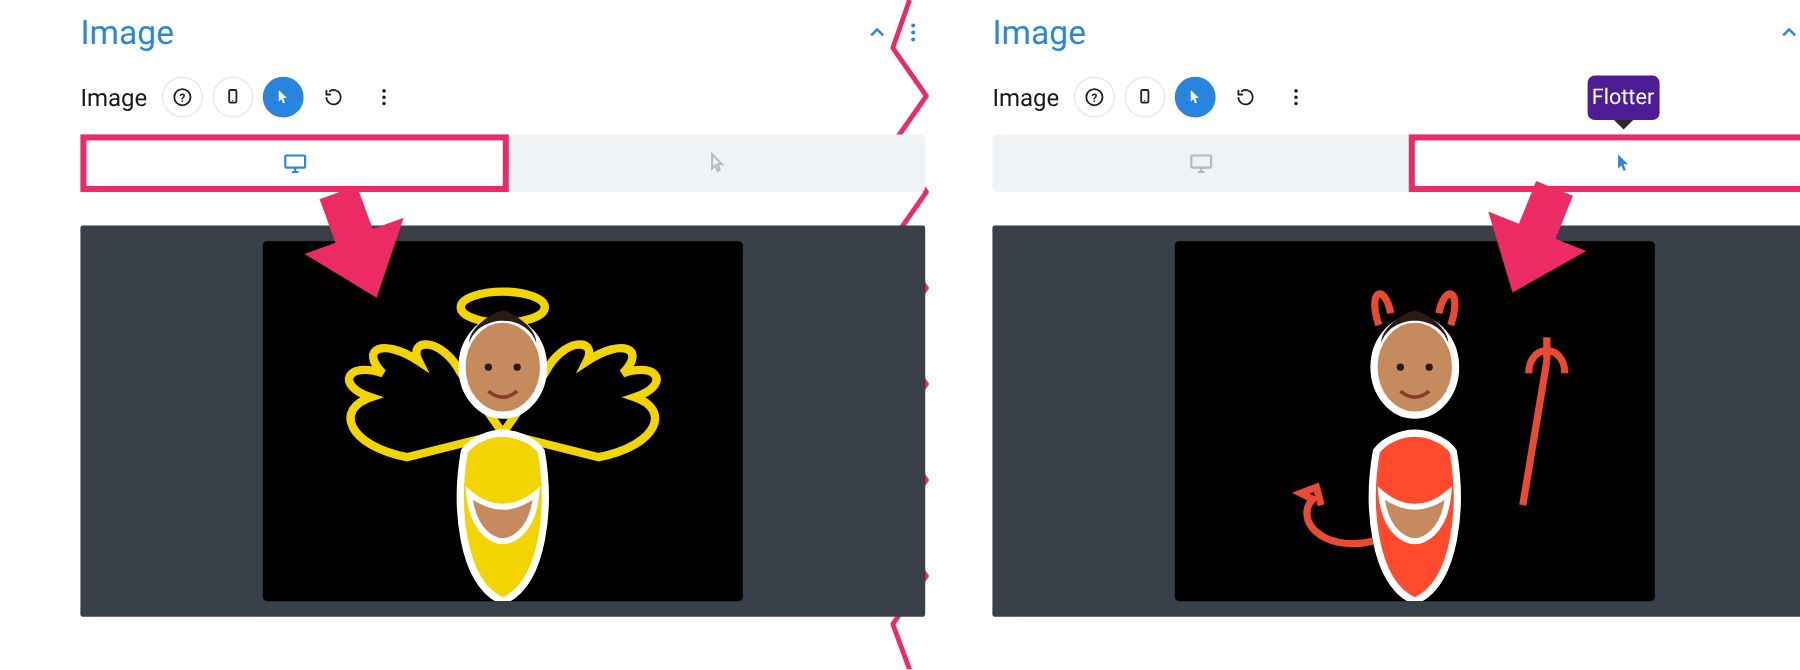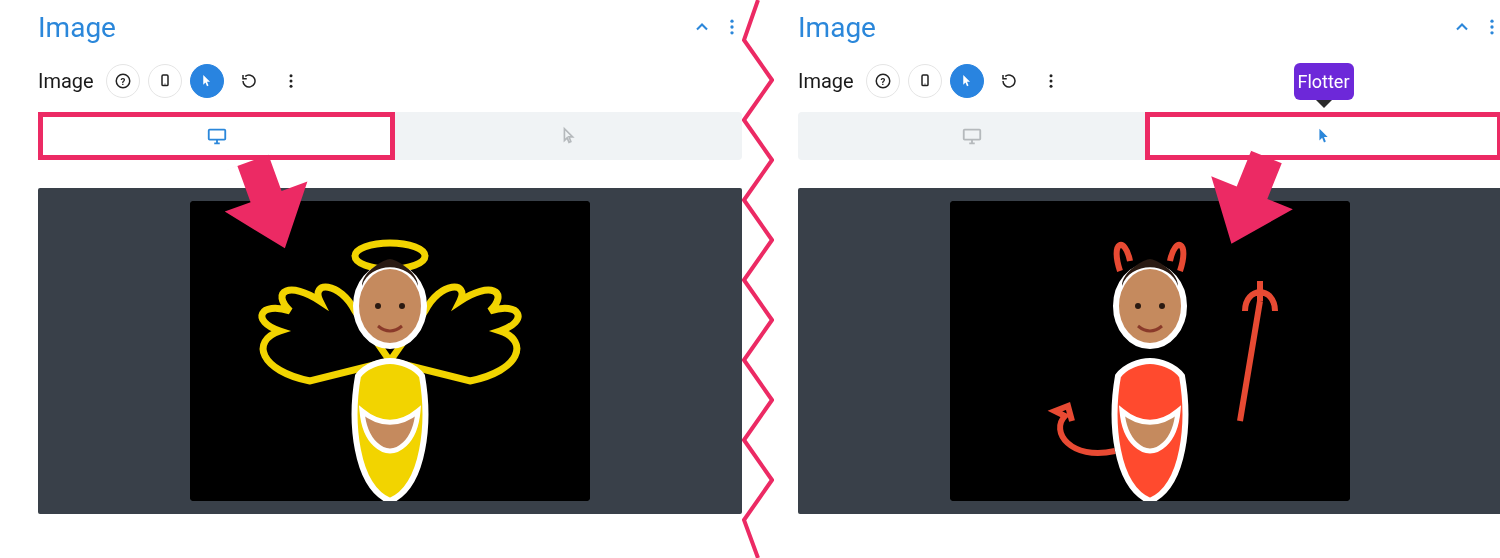--- a/index.html
+++ b/index.html
@@ -10,20 +10,21 @@
     background: #ffffff;
     position: relative;
     overflow: hidden;
   }
   .panel {
     position: absolute;
     top: 0;
     width: 720px;
     height: 558px;
     padding: 6px 0 0 0;
+    margin-left: 29px;
   }
   .panel.left { left: 30px; }
   .panel.right { left: 790px; }
 
   .hdr {
     display: flex;
     align-items: center;
     position: relative;
     height: 54px;
     padding: 0 8px 12px 8px;
@@ -70,21 +71,21 @@
     cursor:pointer;
     position:relative;
   }
   .tab svg{width:22px;height:22px;}
   .tab.inactive { color:#b5b9bc; }
   .tab.active-desktop { background:#fff; color:#2b87da; border:5px solid #ec2a64; }
   .tab.active-hover   { background:#fff; color:#2b87da; border:5px solid #ec2a64; }
 
   .tooltip {
     position:absolute;
-    background:#6d28d9;
+    background:#4c1d95;
     color:#fff;
     font-size:18px;
     padding:8px 4px;
     border-radius:6px;
     top:-54px;
     left:50%;
     transform:translateX(-50%);
     white-space:nowrap;
   }
   .tooltip:after{

